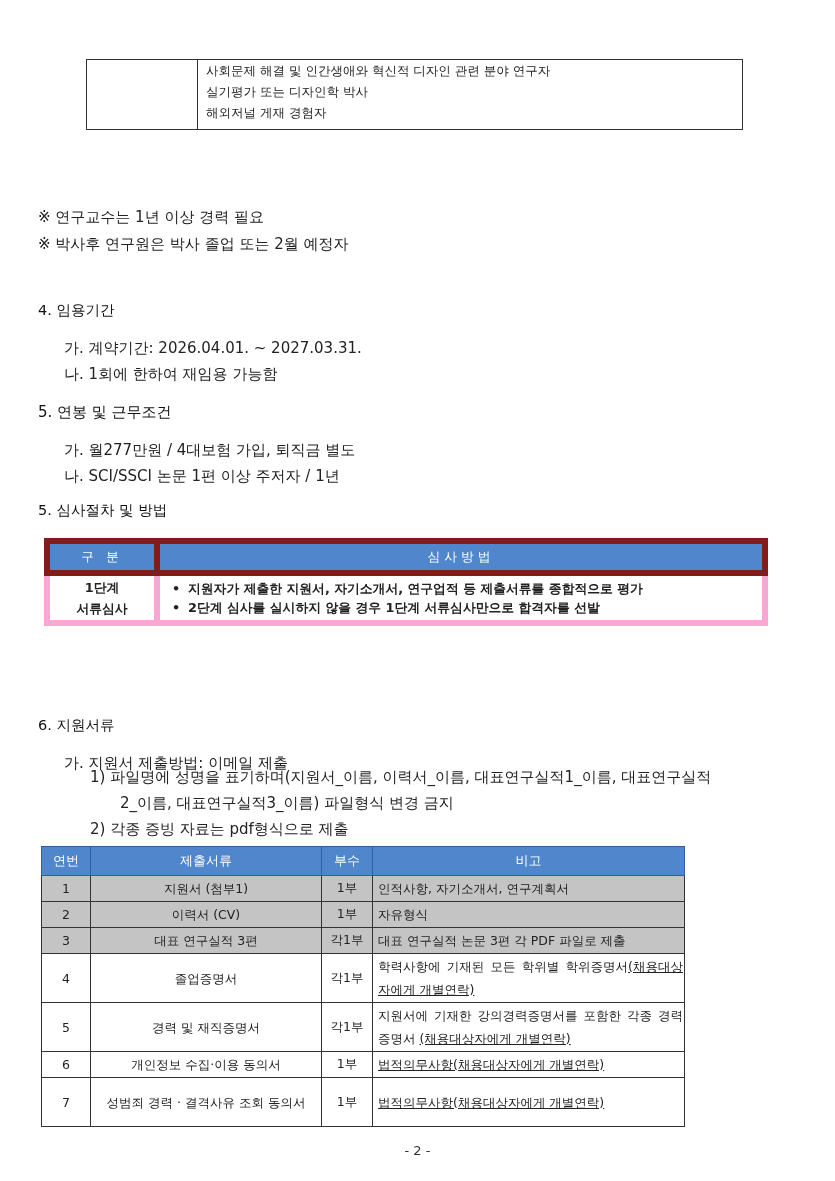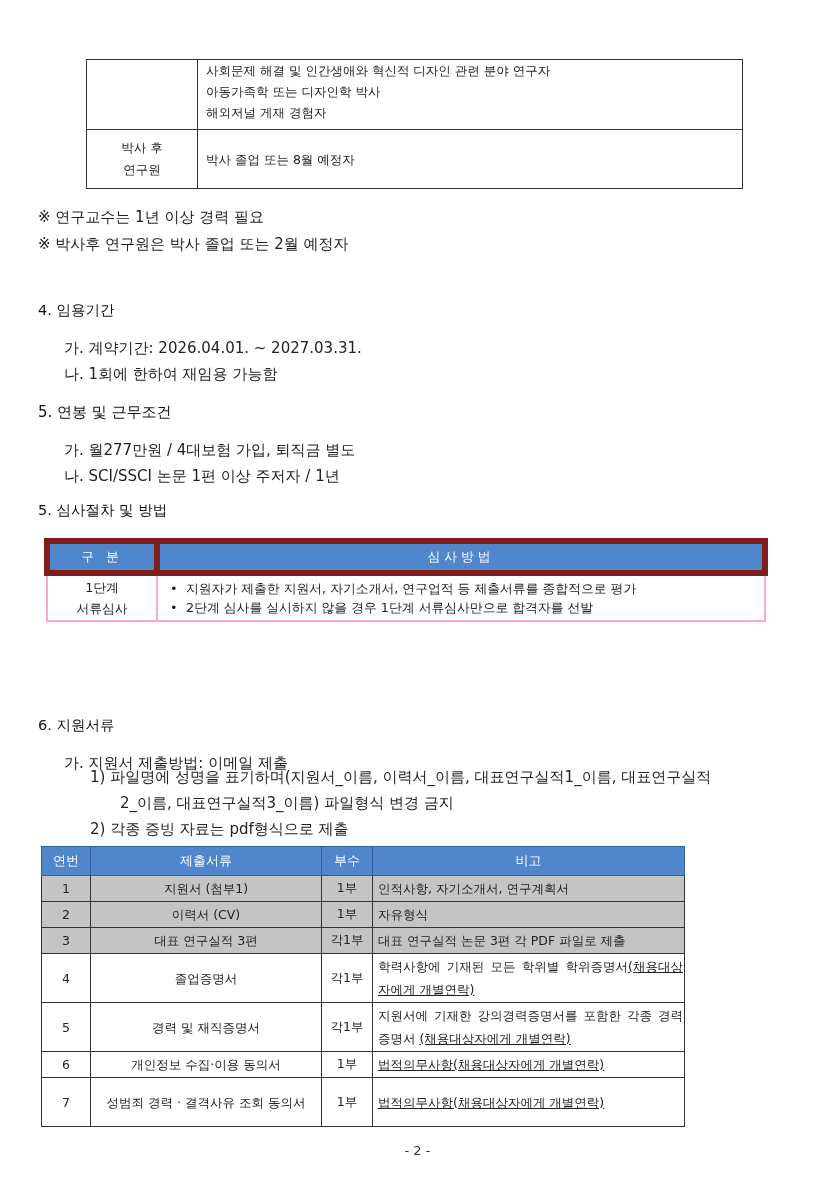--- a/index.html
+++ b/index.html
@@ -32,21 +32,21 @@
 
     
     #review-table {
       position: absolute; left: 44px; top: 538px; width: 724px;
       font-size: 12.8px; color: #222;
     }
     #review-table th {
       background: #4f86cc; color: #fff; font-weight: normal; height: 24px;
       border: 6px solid #7f1d1d; letter-spacing: 4px; font-size: 12.8px;
     }
-    #review-table td { border: 2px solid #f9a8d4; vertical-align: middle; }
+    #review-table td { border: 6px solid #f9a8d4; vertical-align: middle; font-weight: bold; }
     #review-table td.stage { width: 102px; text-align: center; line-height: 21px; }
     #review-table td.method { padding: 0 8px 0 8px; line-height: 19px; }
     #review-table ul { margin: 0; padding: 0 0 0 20px; }
     #review-table li { list-style: none; position: relative; }
     #review-table li::before {
       content: "•"; position: absolute; left: -16px; top: 0;
     }
     #review-table tr.s1 td { height: 42px; }
     #review-table tr.s2 td { height: 82px; }
 
@@ -73,31 +73,22 @@
   </style>
 </head>
 <body>
 
 <table id="qual-table">
   <tbody>
       <tr class="r1">
     <td class="label"></td>
     <td class="content">
       <div>사회문제 해결 및 인간생애와 혁신적 디자인 관련 분야 연구자</div>
-      <div>아동가족학 또는 디자인학 박사</div>
+      <div>실기평가 또는 디자인학 박사</div>
       <div>해외저널 게재 경험자</div>
-    </td>
-  </tr>
-  <tr class="r2">
-    <td class="label">
-      <div>박사 후</div>
-      <div>연구원</div>
-    </td>
-    <td class="content">
-      <div>박사 졸업 또는 8월 예정자</div>
     </td>
   </tr>
 </tbody>
   </table>
 
 <div class="abs note" style="top:208px;">※ 연구교수는 1년 이상 경력 필요</div>
 <div class="abs note" style="top:235px;">※ 박사후 연구원은 박사 졸업 또는 2월 예정자</div>
 
 <div class="abs heading" style="top:301px;">4. 임용기간</div>
 <div class="abs item" style="top:327px;">가. 계약기간: 2026.04.01. ~ 2027.03.31.</div>

